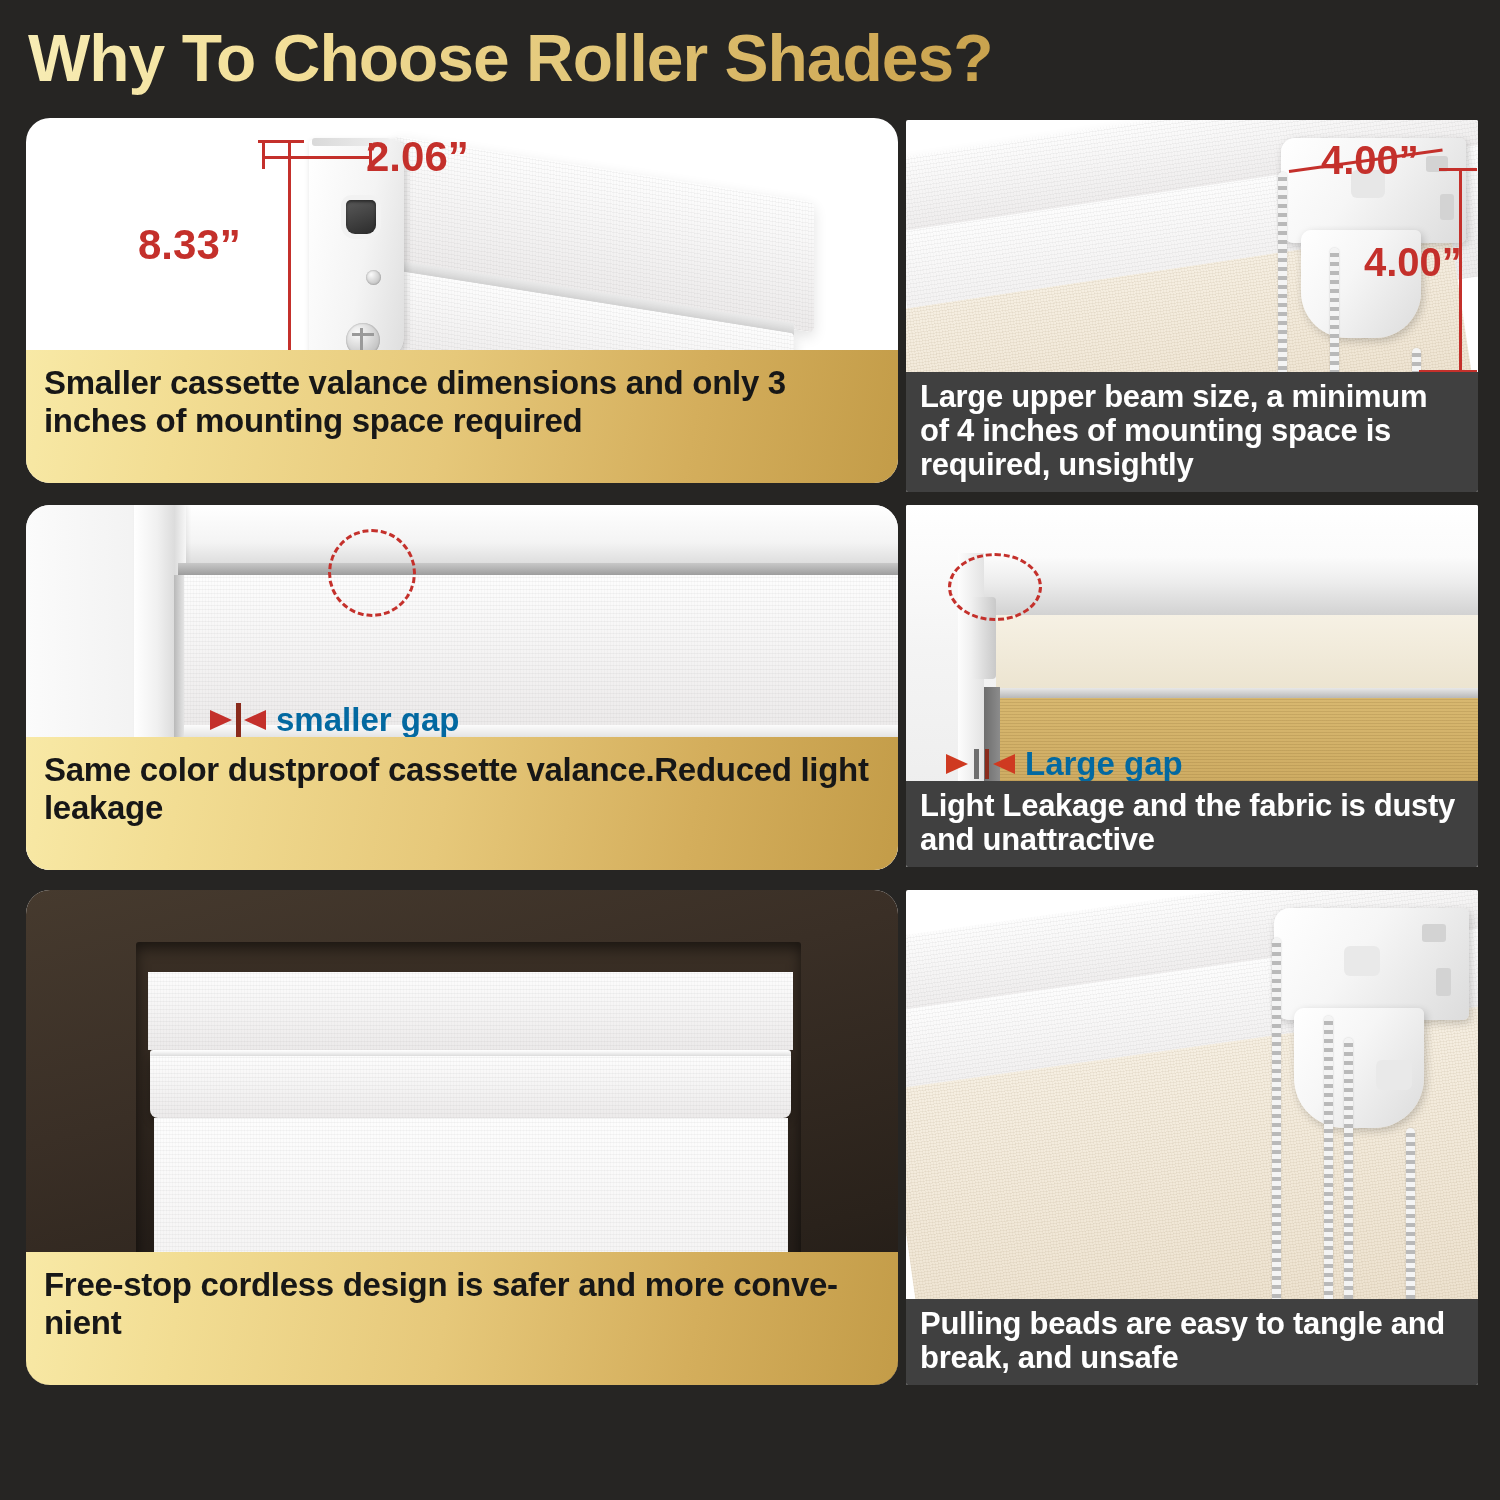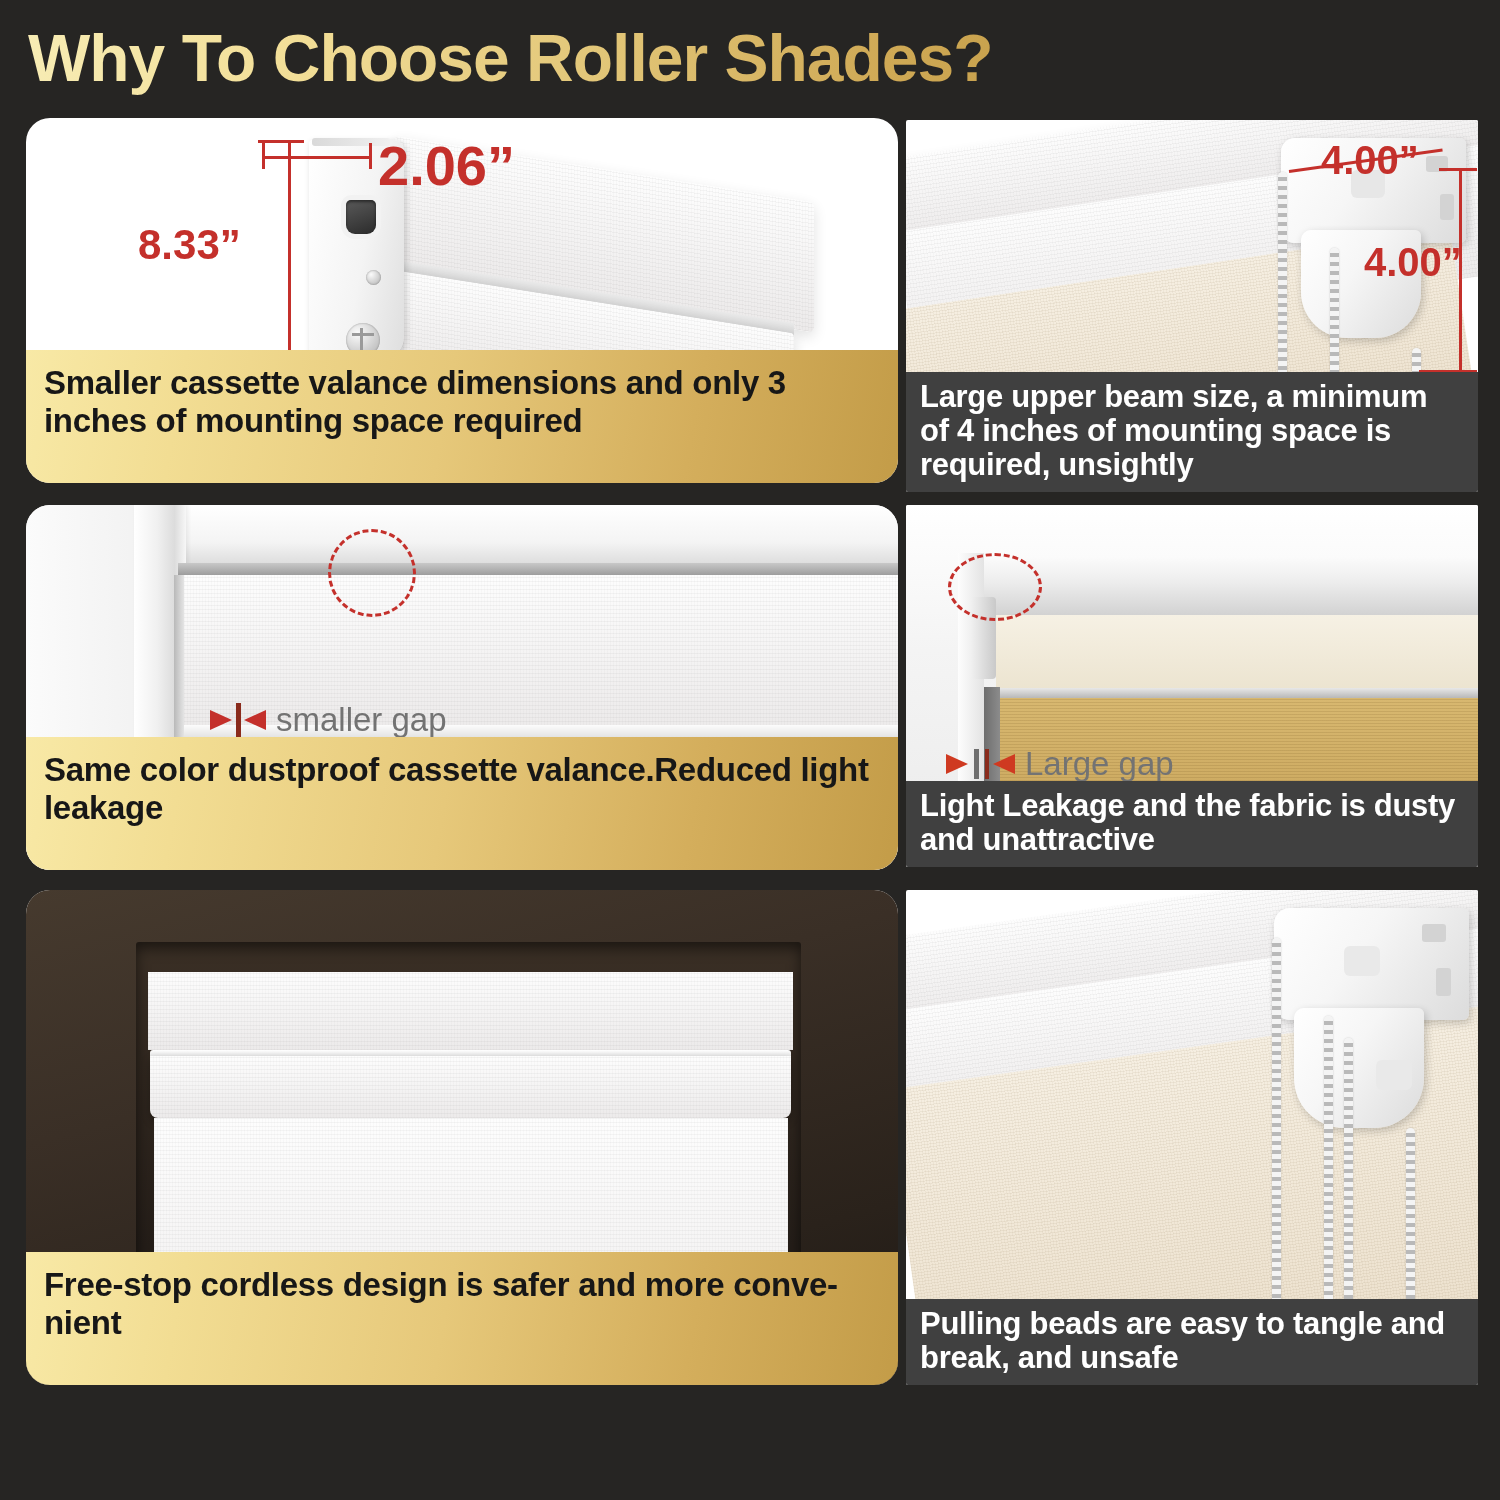--- a/index.html
+++ b/index.html
@@ -137,21 +137,21 @@
   .r2l-bar{position:absolute;left:152px;top:220px;width:720px;height:22px;
     background:linear-gradient(180deg,#fcfcfc,#e6e6e6,#cfcfcf);}
   .r2l-shade2{position:absolute;left:152px;top:242px;width:720px;height:140px;}
   .r2l-side{position:absolute;left:148px;top:70px;width:10px;height:312px;
     background:linear-gradient(90deg,#b9b9b9,#e4e4e4);}
   .dashed-circle{position:absolute;border:3px dashed #c4302b;border-radius:50%;}
 
   .gap-annot{position:absolute;display:flex;align-items:center;}
   .arrow-r{width:0;height:0;border-top:10px solid transparent;border-bottom:10px solid transparent;}
   .arrow-l{width:0;height:0;border-top:10px solid transparent;border-bottom:10px solid transparent;}
-  .gap-text{color:#737373;font-weight:normal;white-space:nowrap;}
+  .gap-text{color:#0369a1;font-weight:bold;white-space:nowrap;}
   .gap-bar{background:#8a2b1c;}
 
   
   .r2r-wall{position:absolute;left:0;top:0;width:100%;height:100%;
     background:linear-gradient(180deg,#ffffff 0%,#f4f4f4 40%,#ebebeb 100%);}
   .r2r-frame{position:absolute;left:52px;top:48px;width:26px;height:290px;
     background:linear-gradient(90deg,#fdfdfd,#e3e3e3);}
   .r2r-tube{position:absolute;left:62px;top:52px;width:520px;height:62px;
     background:linear-gradient(180deg,#fbfbfb 0%,#ededed 40%,#cfcfcf 100%);
     border-radius:0 8px 8px 0;}
@@ -204,21 +204,21 @@
       <div class="r1l-rail2 fab-white"></div>
       <div class="r1l-body"></div>
       <div class="r1l-tab"></div>
       <div class="r1l-slot"></div>
       <div class="r1l-screw a"></div>
       <div class="r1l-screw b"></div>
 
       <div class="dim-h-line" style="left:236px;top:38px;width:110px;"></div>
       <div class="dim-tick-v" style="left:236px;top:25px;height:26px;"></div>
       <div class="dim-tick-v" style="left:343px;top:25px;height:26px;"></div>
-      <div class="dim-label" style="left:352px;top:15px;font-size:56px;text-align:right;">2.06”</div>
+      <div class="dim-label" style="left:340px;top:15px;font-size:42px;text-align:right;">2.06”</div>
 
       <div class="dim-v-line" style="left:262px;top:22px;height:215px;"></div>
       <div class="dim-tick-h" style="left:232px;top:22px;width:46px;"></div>
       <div class="dim-tick-h" style="left:232px;top:234px;width:46px;"></div>
       <div class="dim-label" style="left:112px;top:103px;font-size:42px;">8.33”</div>
     </div>
     <div class="cap gold tall">Smaller cassette valance dimensions and only 3 inches of mounting space required</div>
   </div>
 
   <div class="panel right p-r1r">

